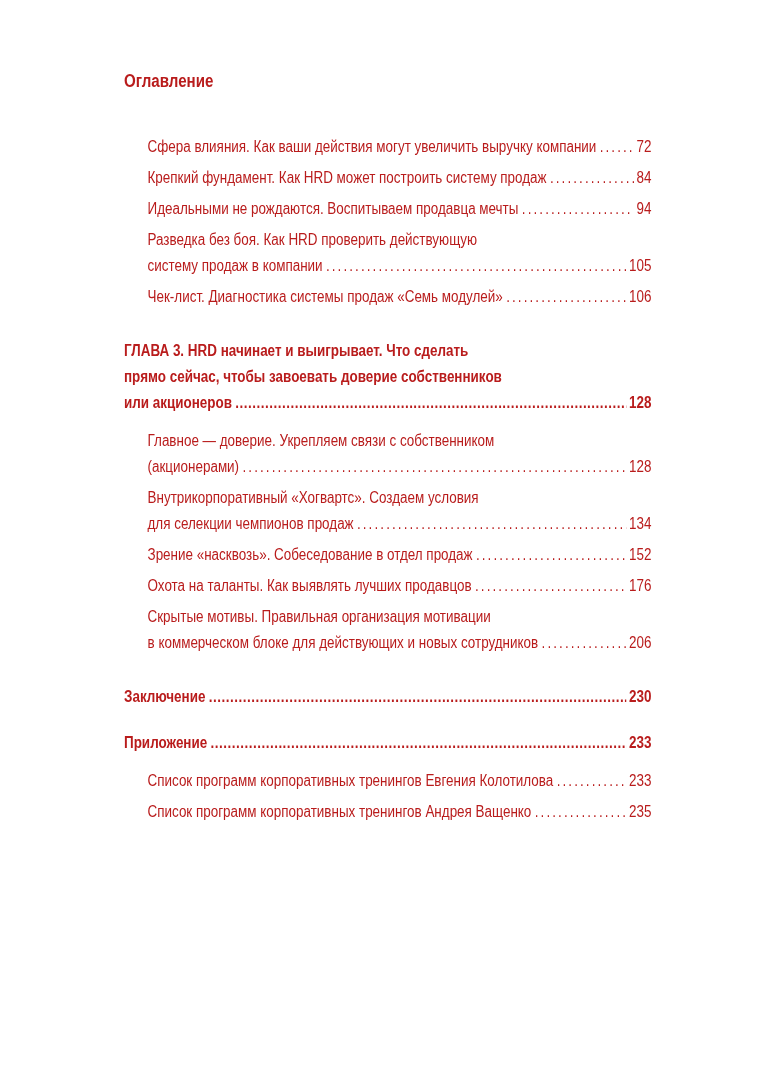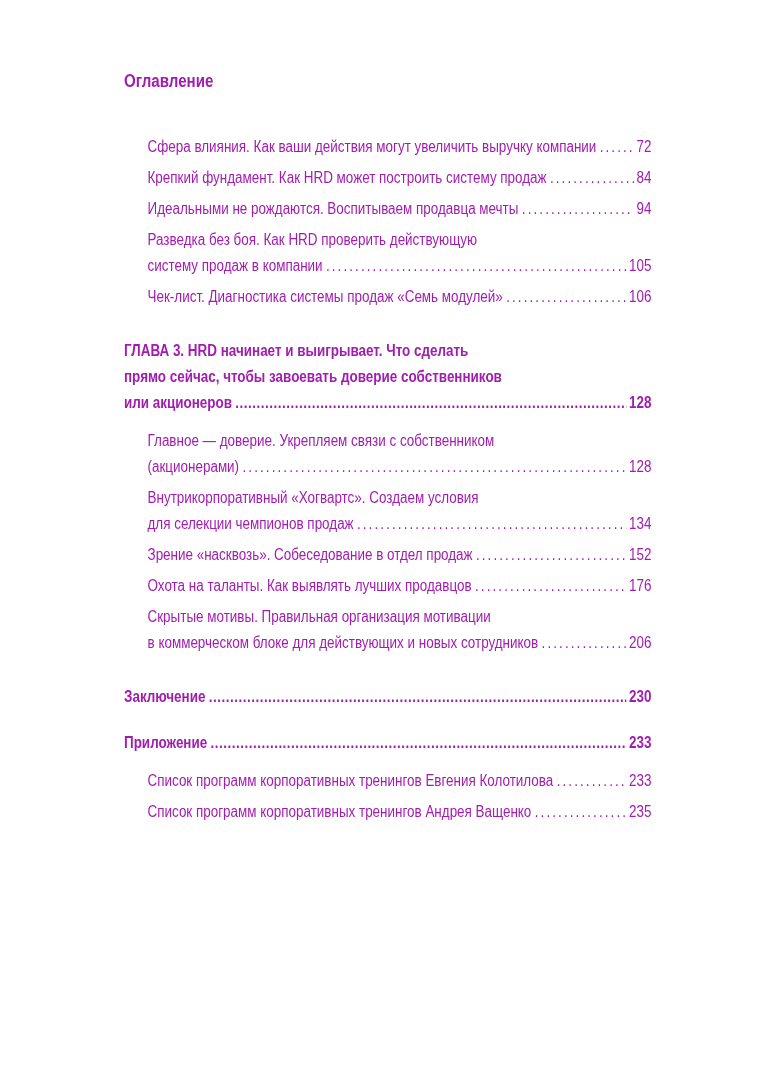--- a/index.html
+++ b/index.html
@@ -1,21 +1,21 @@
 <!DOCTYPE html>
 <html><head>
 <meta charset="utf-8">
 <style>
   * { margin: 0; padding: 0; box-sizing: border-box; }
   html, body { background: #ffffff; }
   .page {
     width: 764px;
     height: 840px;
     background: #ffffff;
-    color: #a21caf;
+    color: #b91c1c;
     font-family: "Liberation Sans", "DejaVu Sans", sans-serif;
     padding: 70px 0 0 124px;
     overflow: hidden;
     position: relative;
   }
   
   .content {
     width: 628px;
     transform: scaleX(0.84);
     transform-origin: 0 0;

